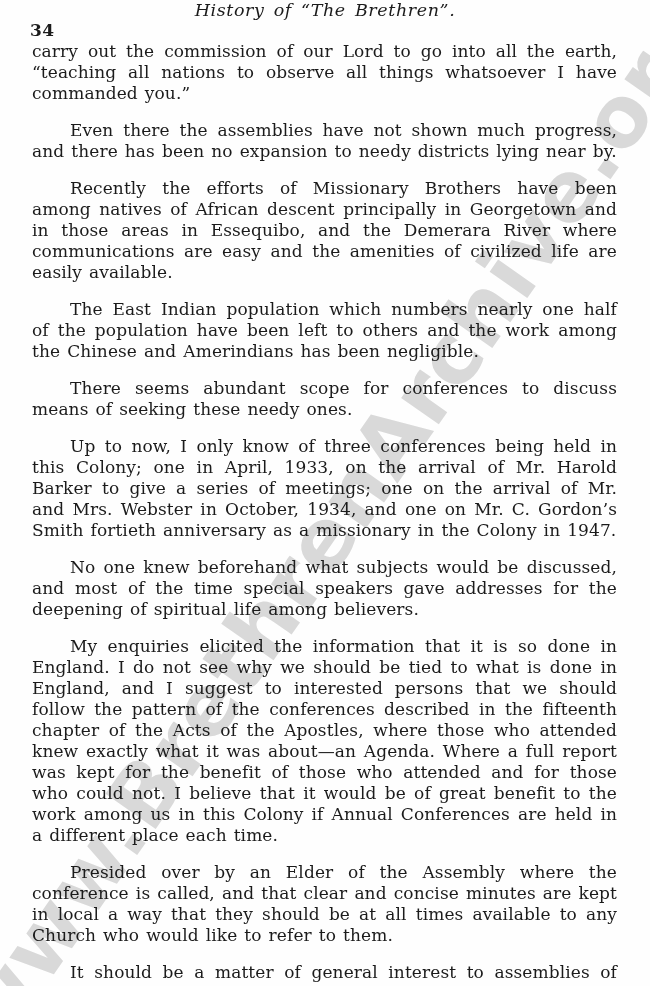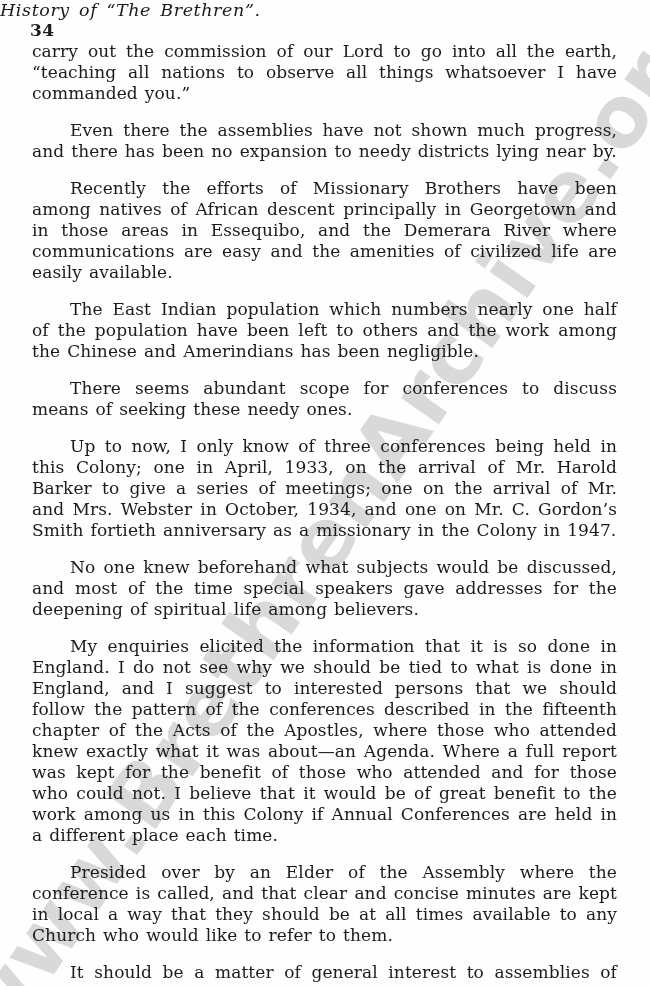--- a/index.html
+++ b/index.html
@@ -39,21 +39,21 @@
   .page-number {
     position: absolute;
     left: 30px;
     top: 20px;
     font-size: 17px;
     font-weight: bold;
     letter-spacing: 0.5px;
   }
   .running-title {
     display: block;
-    text-align: left;
+    text-align: center;
     font-style: italic;
     font-size: 17.5px;
     letter-spacing: 0.6px;
     word-spacing: 3px;
   }
   .body-text {
     position: relative;
     z-index: 1;
     margin: 0 33px 0 32px;
     padding-top: 13px;

